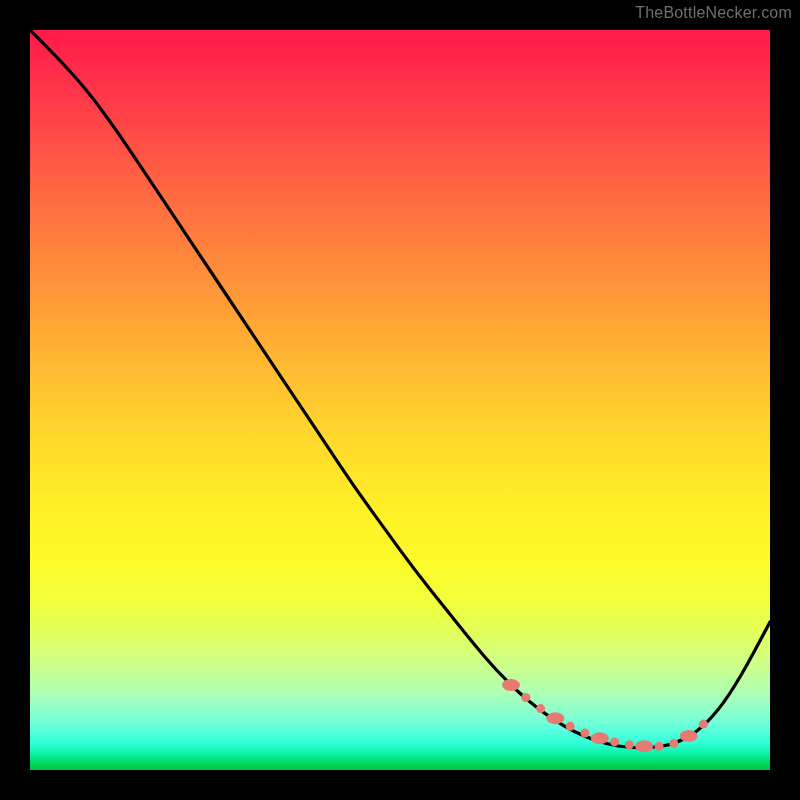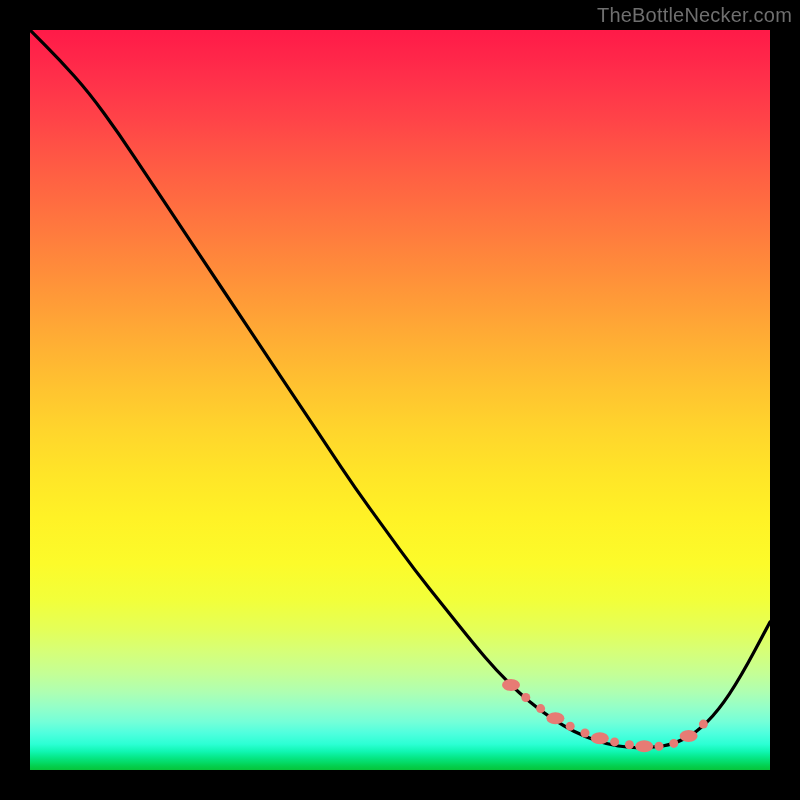--- a/index.html
+++ b/index.html
@@ -67,21 +67,21 @@
     left: 0;
     top: 0;
     width: 100%;
     height: 100%;
   }
   .watermark {
     position: absolute;
     top: 4px;
     right: 8px;
     color: #6f6f6f;
-    font-size: 20px;
+    font-size: 16px;
     font-weight: 400;
     letter-spacing: 0.2px;
   }
 </style>
 </head>
 <body>
 
 <div class="frame">
 
   <div class="plot-area">

